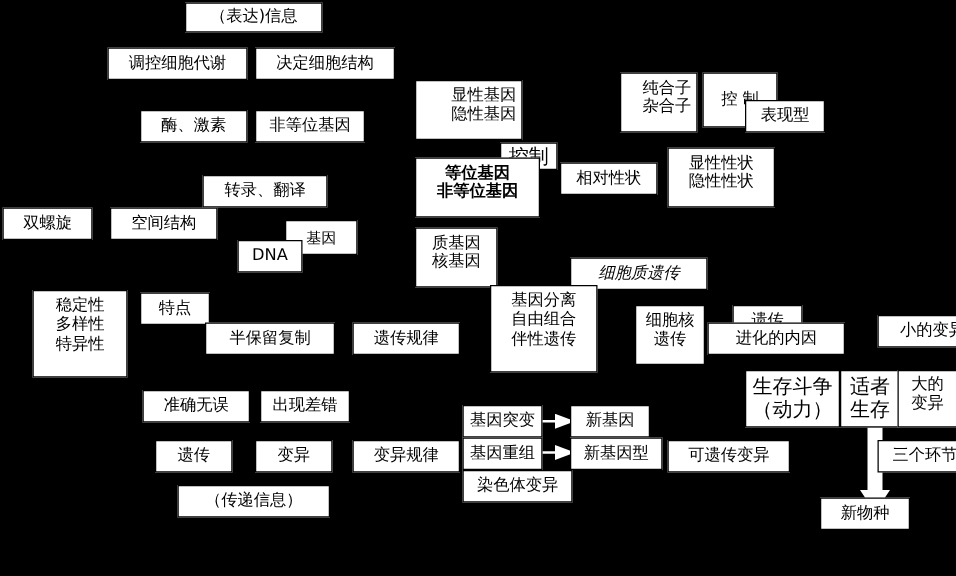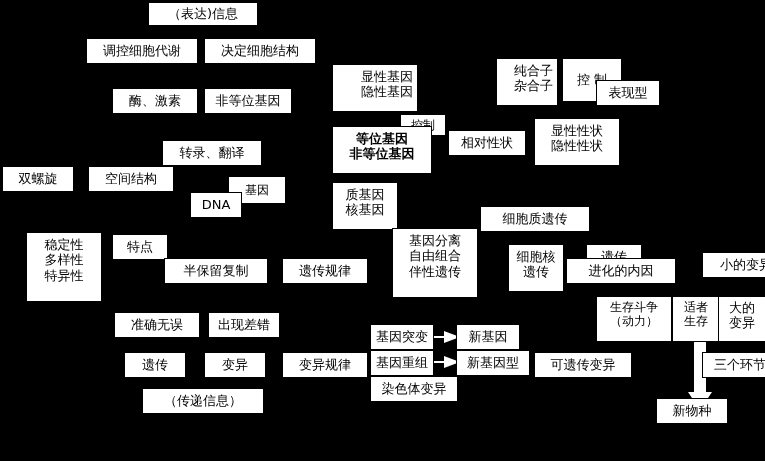--- a/index.html
+++ b/index.html
@@ -2,21 +2,21 @@
 <html><head>
 <meta charset="utf-8">
 <style>
   html,body{margin:0;padding:0;background:#000;}
   #stage{position:relative;width:765px;height:461px;background:#000;overflow:hidden;
          font-family:"DejaVu Sans","Liberation Sans",sans-serif;}
   .node{position:absolute;background:#fff;color:#000;border:1px solid #000;
         display:flex;align-items:center;justify-content:center;
         text-align:center;line-height:1.18;white-space:pre;box-sizing:border-box;}
   .n13{font-size:13px;}
-  .n12{font-size:12px;text-align:center;}
+  .n12{font-size:16px;text-align:center;}
   .n14{font-size:12px;}
   .multi{display:block;padding:2px 4px;}
   svg.links{position:absolute;left:0;top:0;width:765px;height:461px;pointer-events:none;}
 </style>
 </head>
 <body>
 
 <div id="stage">
 
   <svg class="links">
@@ -63,21 +63,21 @@
 隐性性状</span></div>
 
   <div class="node n13" style="left:88px;top:166px;width:86px;height:26px;"><span>空间结构</span></div>
   <div class="node n13" style="left:162px;top:140px;width:100px;height:26px;"><span>转录、翻译</span></div>
   <div class="node n13" style="left:2px;top:166px;width:72px;height:26px;"><span>双螺旋</span></div>
   <div class="node n14" style="left:228px;top:176px;width:58px;height:28px;"><span>基因</span></div>
   <div class="node n13" style="left:190px;top:192px;width:52px;height:26px;"><span>DNA</span></div>
 
   <div class="node n13 multi" style="left:332px;top:182px;width:66px;height:48px;padding-top:4px;"><span>质基因
 核基因</span></div>
-  <div class="node n13" style="left:480px;top:206px;width:110px;height:26px;"><span>细胞质遗传</span></div>
+  <div class="node n13" style="left:456px;top:206px;width:110px;height:26px;font-style:italic;"><span>细胞质遗传</span></div>
 
   <div class="node n13 multi" style="left:26px;top:232px;width:76px;height:70px;padding-top:4px;"><span>稳定性
 多样性
 特异性</span></div>
   <div class="node n13" style="left:112px;top:234px;width:56px;height:26px;"><span>特点</span></div>
   <div class="node n13" style="left:164px;top:258px;width:104px;height:26px;"><span>半保留复制</span></div>
 
   <div class="node n13" style="left:282px;top:258px;width:86px;height:26px;"><span>遗传规律</span></div>
   <div class="node n13 multi" style="left:392px;top:228px;width:86px;height:70px;padding-top:4px;"><span>基因分离
 自由组合

